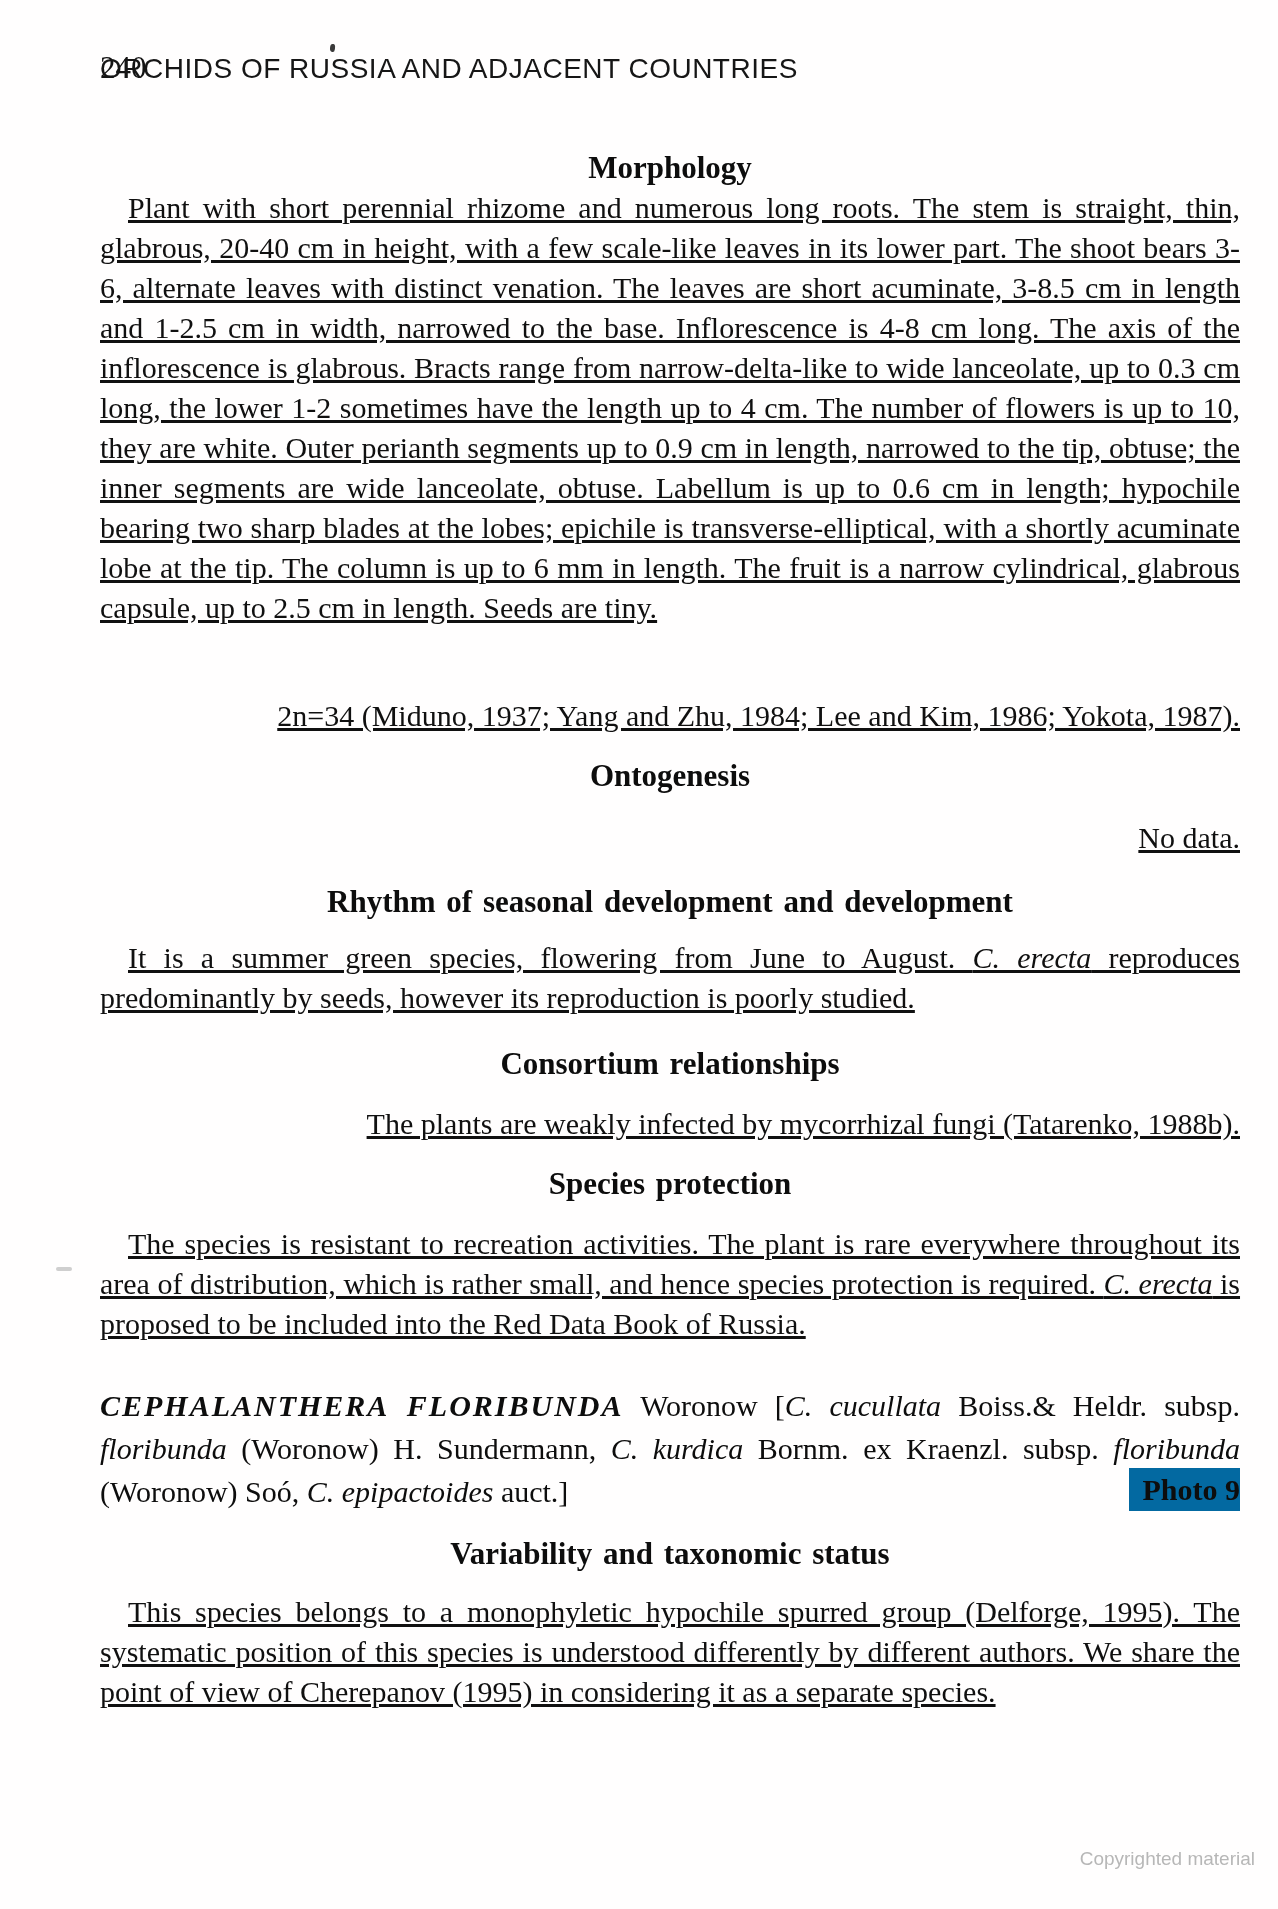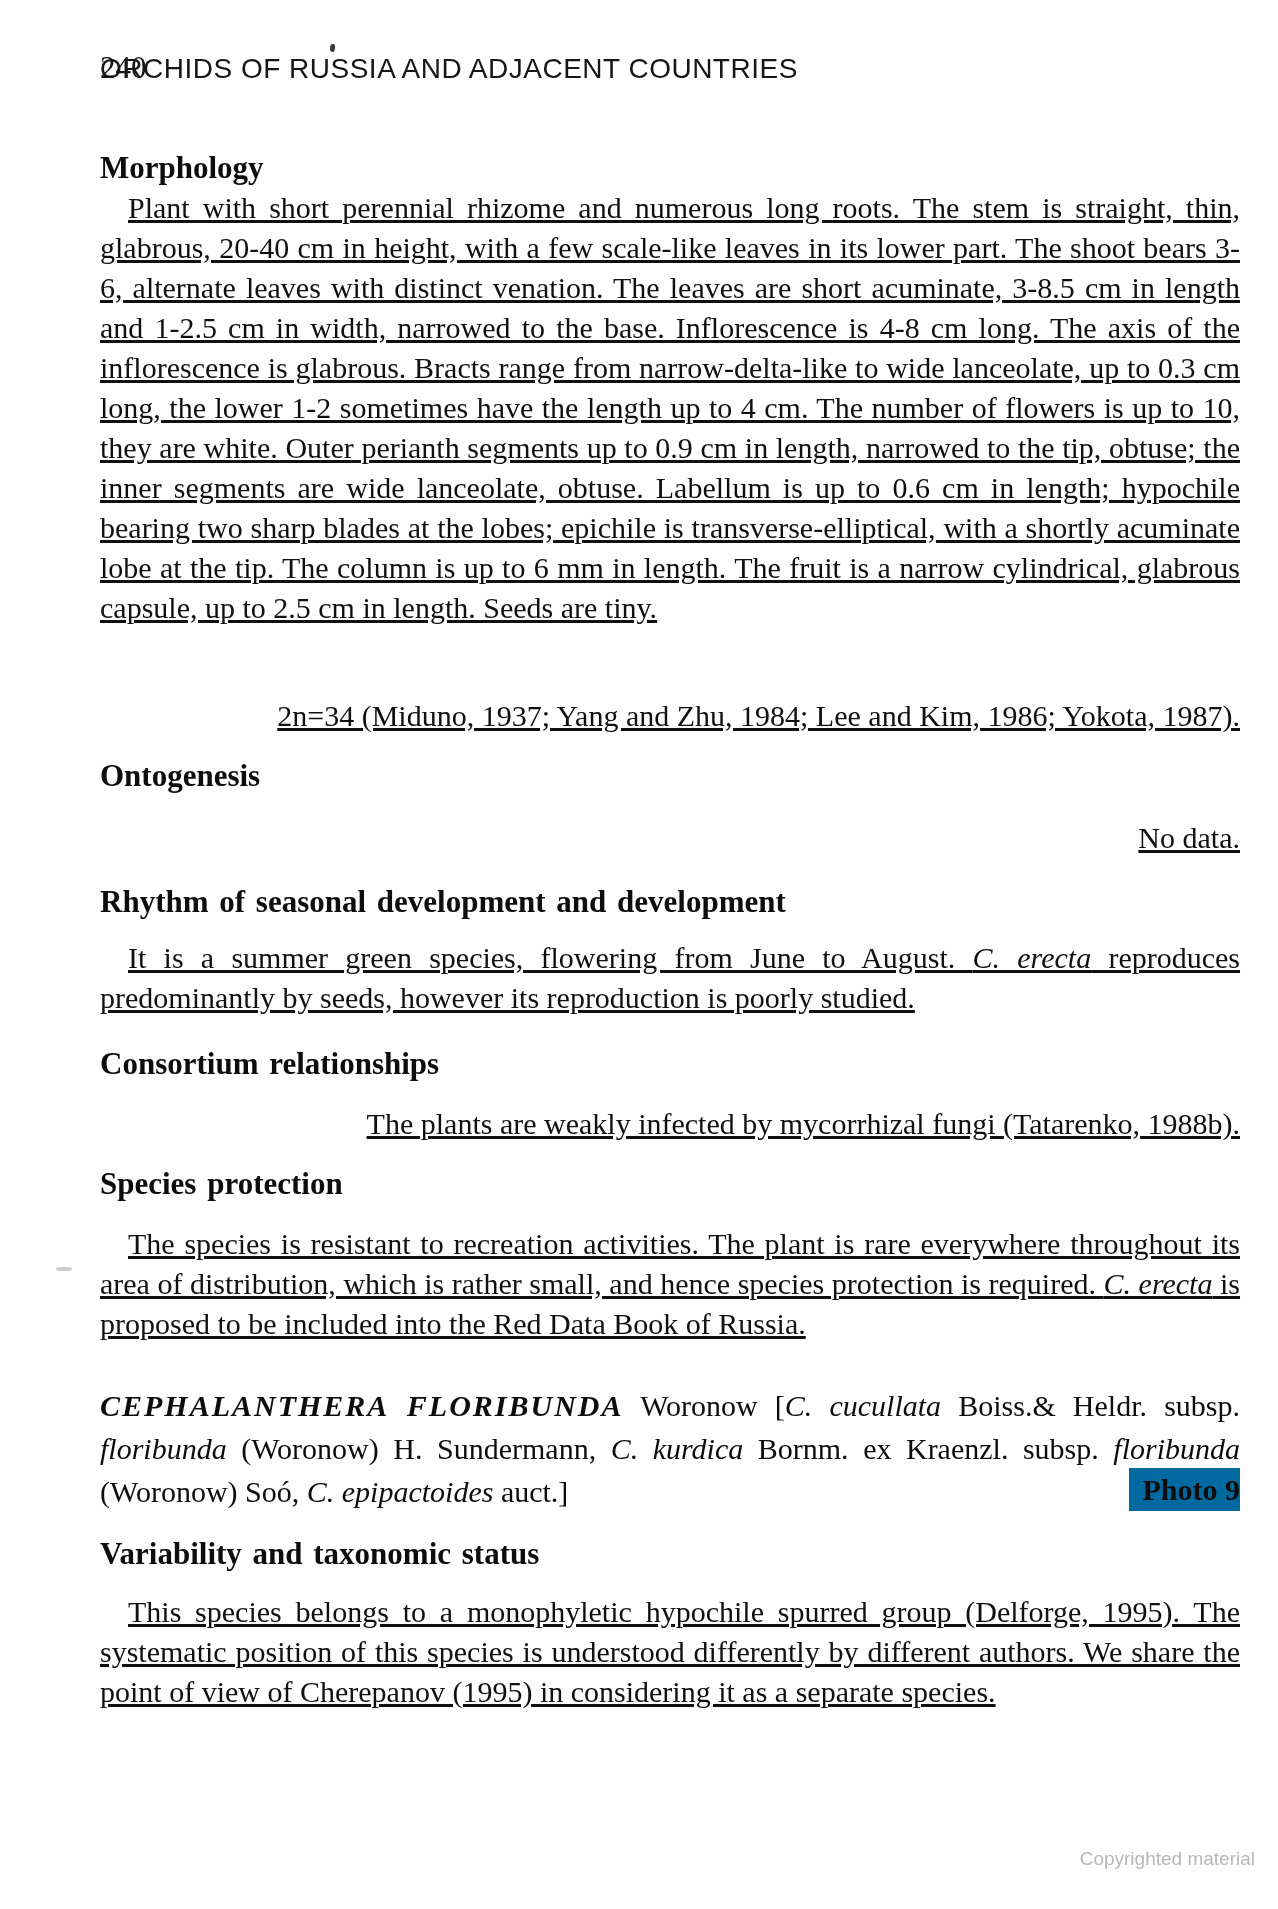--- a/index.html
+++ b/index.html
@@ -68,20 +68,21 @@
     position: absolute;
     left: 100px;
     width: 1140px;
     margin: 0;
     font-family: "Liberation Serif", serif;
     font-weight: bold;
     font-size: 31px;
     line-height: 40px;
     word-spacing: 3px;
     color: #0d0d0d;
+    text-align: center;
   }
   .body-par {
     position: absolute;
     left: 100px;
     width: 1140px;
     margin: 0;
     font-family: "Liberation Serif", serif;
     font-size: 30px;
     line-height: 40px;
     text-align: justify;

